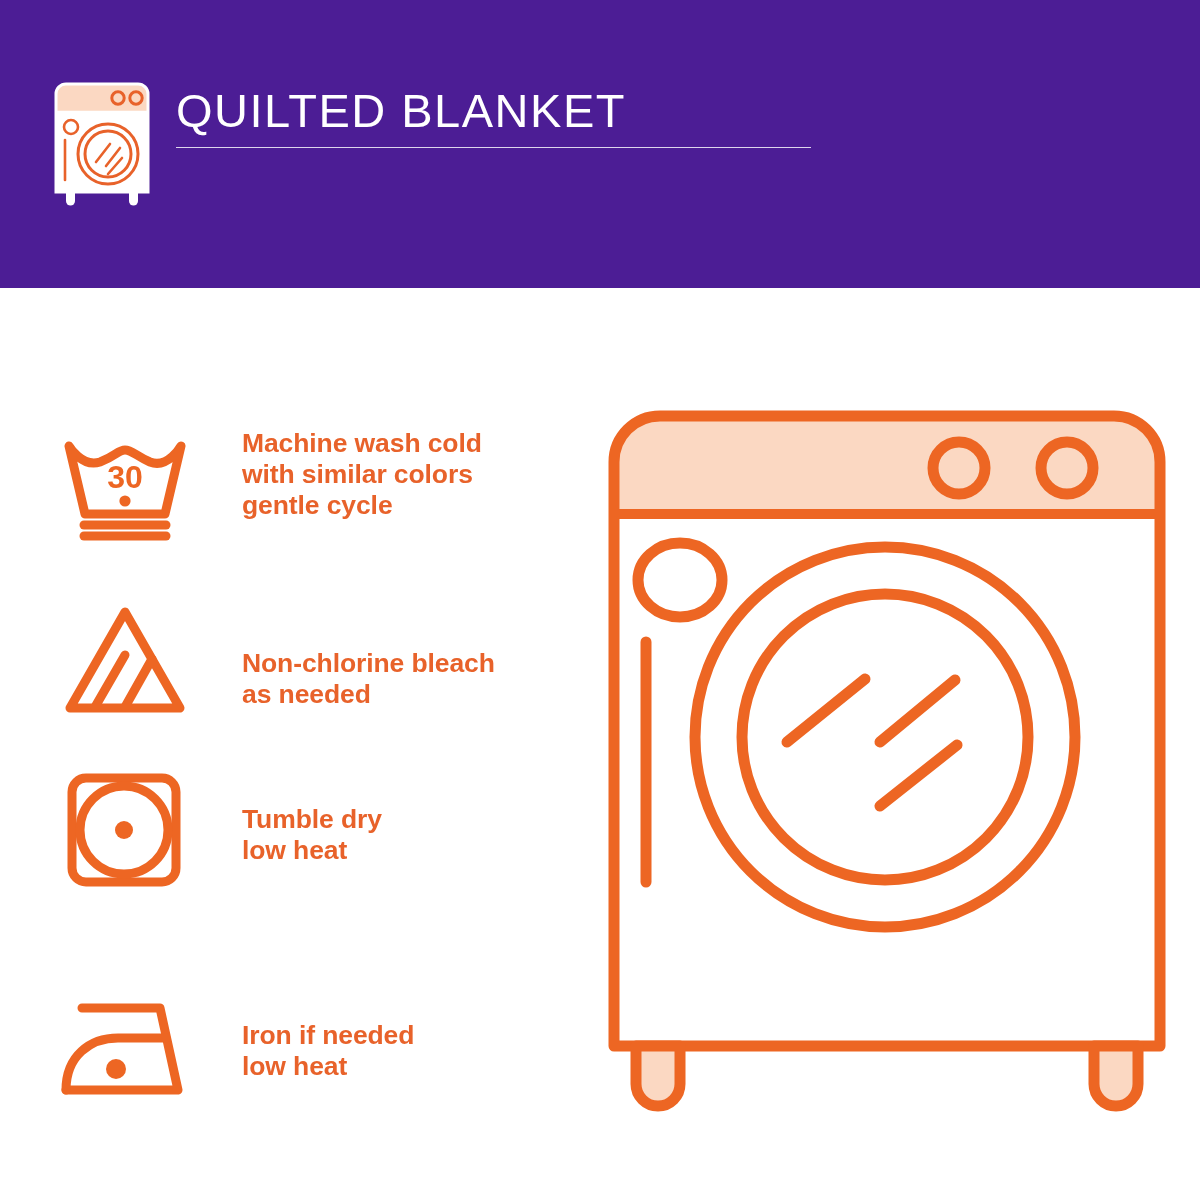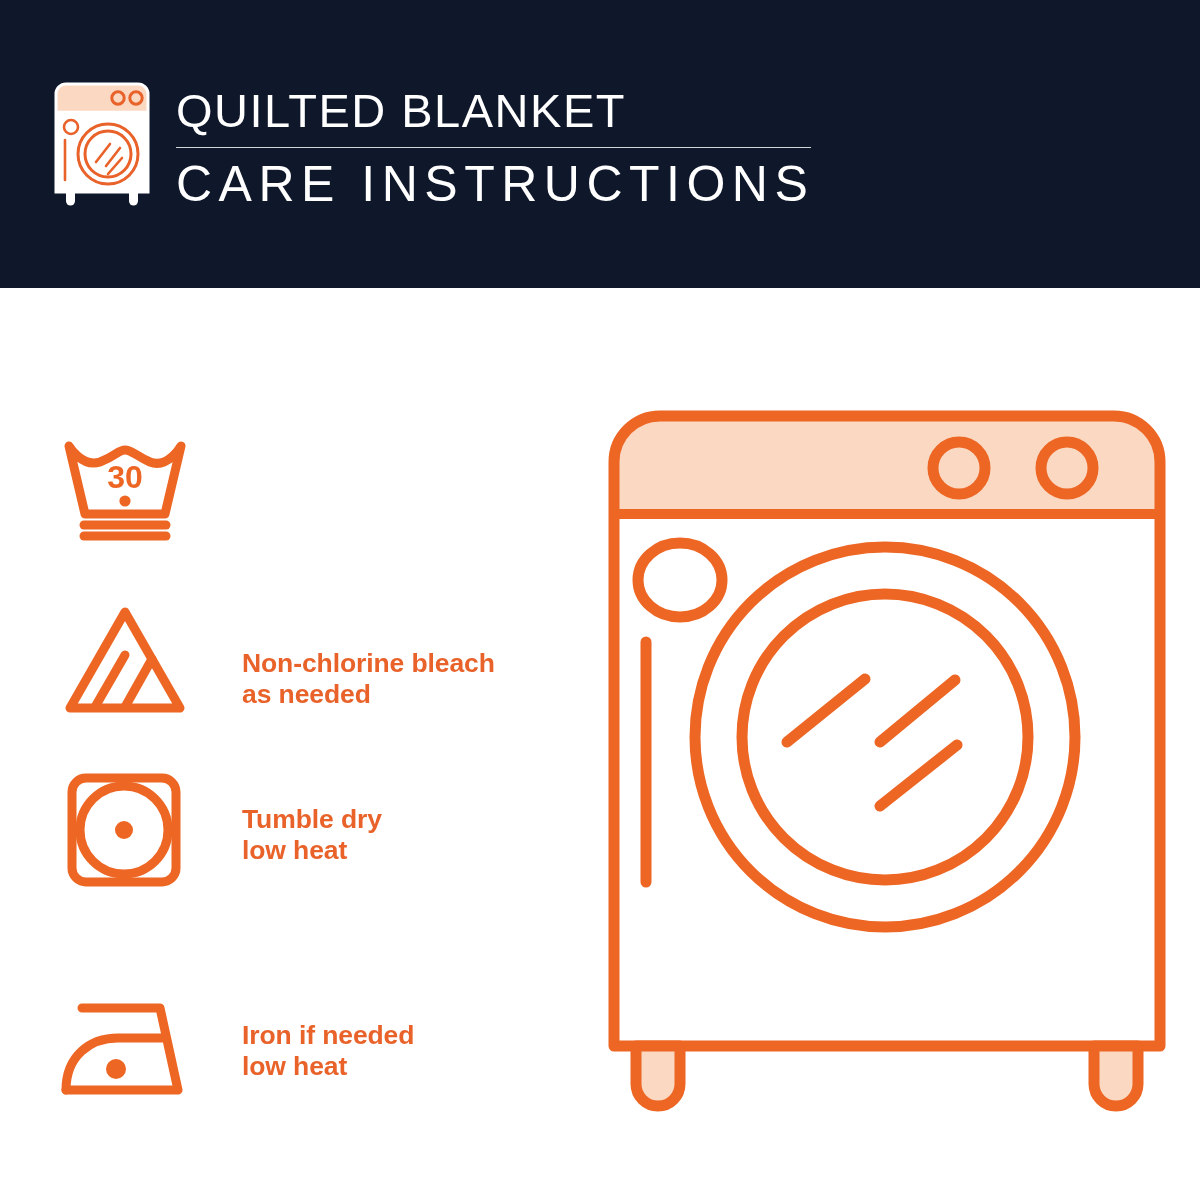--- a/index.html
+++ b/index.html
@@ -8,21 +8,21 @@
     background:#ffffff;
     font-family:"Liberation Sans", sans-serif;
     position:relative;
     overflow:hidden;
   }
 
   
   #header {
     position:absolute; left:0; top:0;
     width:1200px; height:288px;
-    background:#0f172a;
+    background:#4c1d95;
     display:flex; align-items:center;
   }
   #header-logo {
     position:absolute; left:52px; top:82px;
     width:100px; height:126px;
   }
   #header-titles {
     position:absolute; left:176px; top:82px;
     width:640px;
   }
@@ -115,39 +115,41 @@
       <line x1="56" y1="92" x2="70" y2="76" stroke="#E8622A" stroke-width="2.6" stroke-linecap="round"></line>
 
       <path d="M14 110 v9 a4.5 4.5 0 0 0 9 0 v-9 z" fill="#ffffff"></path>
       <path d="M77 110 v9 a4.5 4.5 0 0 0 9 0 v-9 z" fill="#ffffff"></path>
     </svg>
   </div>
 
   <div id="header-titles">
     <div id="title-line1">QUILTED BLANKET</div>
     <div id="title-rule"></div>
-    <div id="title-line2">CARE INSTRUCTIONS</div>
   </div>
 
 </div>
 
 <div id="care-list">
 
   <div class="care-row care-row-0">
     <div class="care-symbol">
       <svg viewBox="0 0 130 120" width="130" height="120">
         <g fill="none" stroke="#ED6623" stroke-width="9" stroke-linecap="round" stroke-linejoin="round">
           <path d="M9 24 C9 24 22 46 40 40 C56 34 58 28 65 28 C72 28 76 34 90 40 C108 47 121 24 121 24 L105 92 L25 92 Z"></path>
           <line x1="24" y1="103" x2="106" y2="103"></line>
           <line x1="24" y1="114" x2="106" y2="114"></line>
         </g>
         <text x="65" y="66" font-family="'Liberation Sans', sans-serif" font-size="32" font-weight="700" fill="#ED6623" text-anchor="middle">30</text>
         <circle cx="65" cy="79" r="5.6" fill="#ED6623"></circle>
       </svg>
     </div>
+    <div class="care-text">Machine wash cold
+with similar colors
+gentle cycle</div>
   </div>
 
   <div class="care-row care-row-1">
     <div class="care-symbol">
       <svg viewBox="0 0 130 120" width="130" height="120">
         <g fill="none" stroke="#ED6623" stroke-width="9" stroke-linecap="round" stroke-linejoin="round">
           <path d="M65 12 L120 108 L10 108 Z"></path>
           <line x1="65" y1="55" x2="35" y2="107"></line>
           <line x1="92" y1="59" x2="65" y2="107"></line>
         </g>

